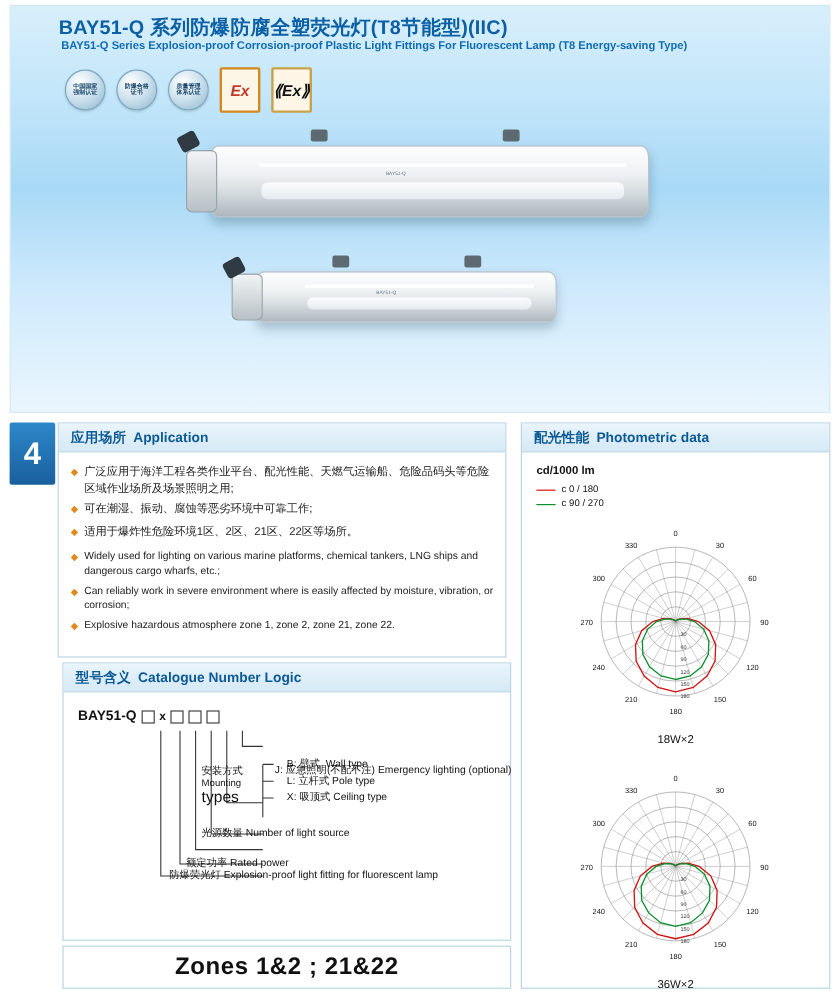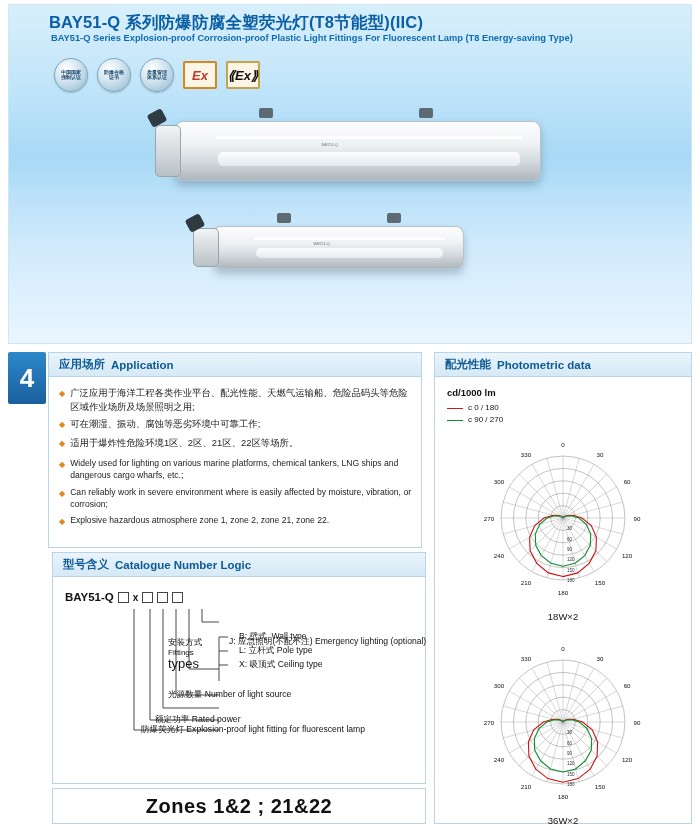--- a/index.html
+++ b/index.html
@@ -40,21 +40,21 @@
   .badge-circle {
     width:34px; height:34px; border-radius:50%;
     background:radial-gradient(circle at 35% 30%, #ffffff 0%, #cfe3ef 45%, #8fb6cc 100%);
     border:1px solid #7fa8c0;
     display:flex; align-items:center; justify-content:center;
     font-size:5px; color:#19456b; text-align:center; line-height:1.05;
     font-weight:bold;
     box-shadow:0 1px 2px rgba(0,0,0,0.18);
   }
   .badge-sq {
-    width:34px; height:28px; border:2px solid #d4881f; background:#fdf6e6;
+    width:34px; height:38px; border:2px solid #d4881f; background:#fdf6e6;
     display:flex; align-items:center; justify-content:center;
     font-weight:bold; color:#c0392b; font-size:13px; font-style:italic;
     border-radius:2px;
   }
   .badge-sq.ex2 { color:#111; border-color:#c8a24a; }
 
   
   .lamp { position:absolute; }
   .lamp-big { left:140px; top:110px; width:400px; height:72px; }
   .lamp-small { left:178px; top:215px; width:285px; height:55px; }
@@ -290,21 +290,21 @@
         <span class="cn">B: 壁式</span>&nbsp;&nbsp;<span class="en">Wall type</span>
       </div>
       <div class="cat-item" style="left:186px; top:68px;">
         <span class="cn">L: 立杆式</span>&nbsp;<span class="en">Pole type</span>
       </div>
       <div class="cat-item" style="left:186px; top:82px;">
         <span class="cn">X: 吸顶式</span>&nbsp;<span class="en">Ceiling type</span>
       </div>
       <div class="cat-item mount-2line" style="left:115px; top:61px; text-align:left;">
         <div class="cn">安装方式</div>
-        <div class="en" style="font-size:8px;">Fittings</div>
+        <div class="en" style="font-size:8px;">Mounting</div>
         <div class="en" style="font-size:13px;">types</div>
       </div>
       <div class="cat-item" style="left:115px; top:112px;">
         <span class="cn">光源数量</span>&nbsp;<span class="en">Number of light source</span>
       </div>
       <div class="cat-item" style="left:102px; top:137px;">
         <span class="cn">额定功率</span>&nbsp;<span class="en">Rated  power</span>
       </div>
       <div class="cat-item" style="left:88px; top:147px;">
         <span class="cn">防爆荧光灯</span>&nbsp;<span class="en">Explosion-proof light fitting for fluorescent lamp</span>

